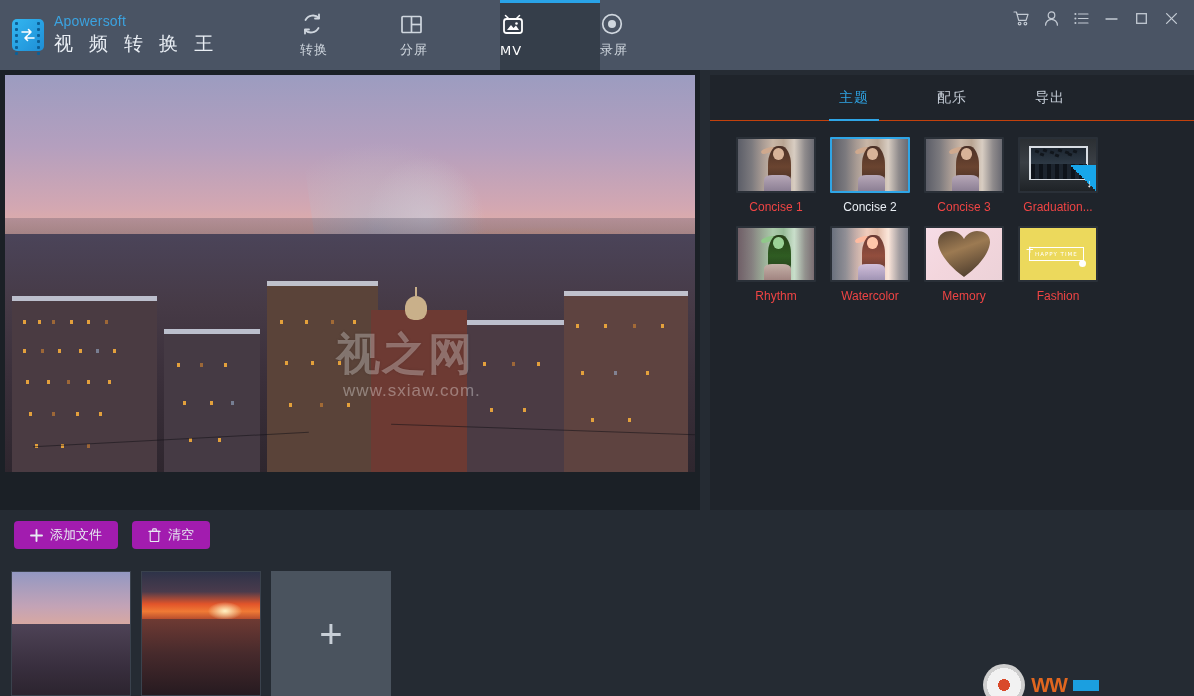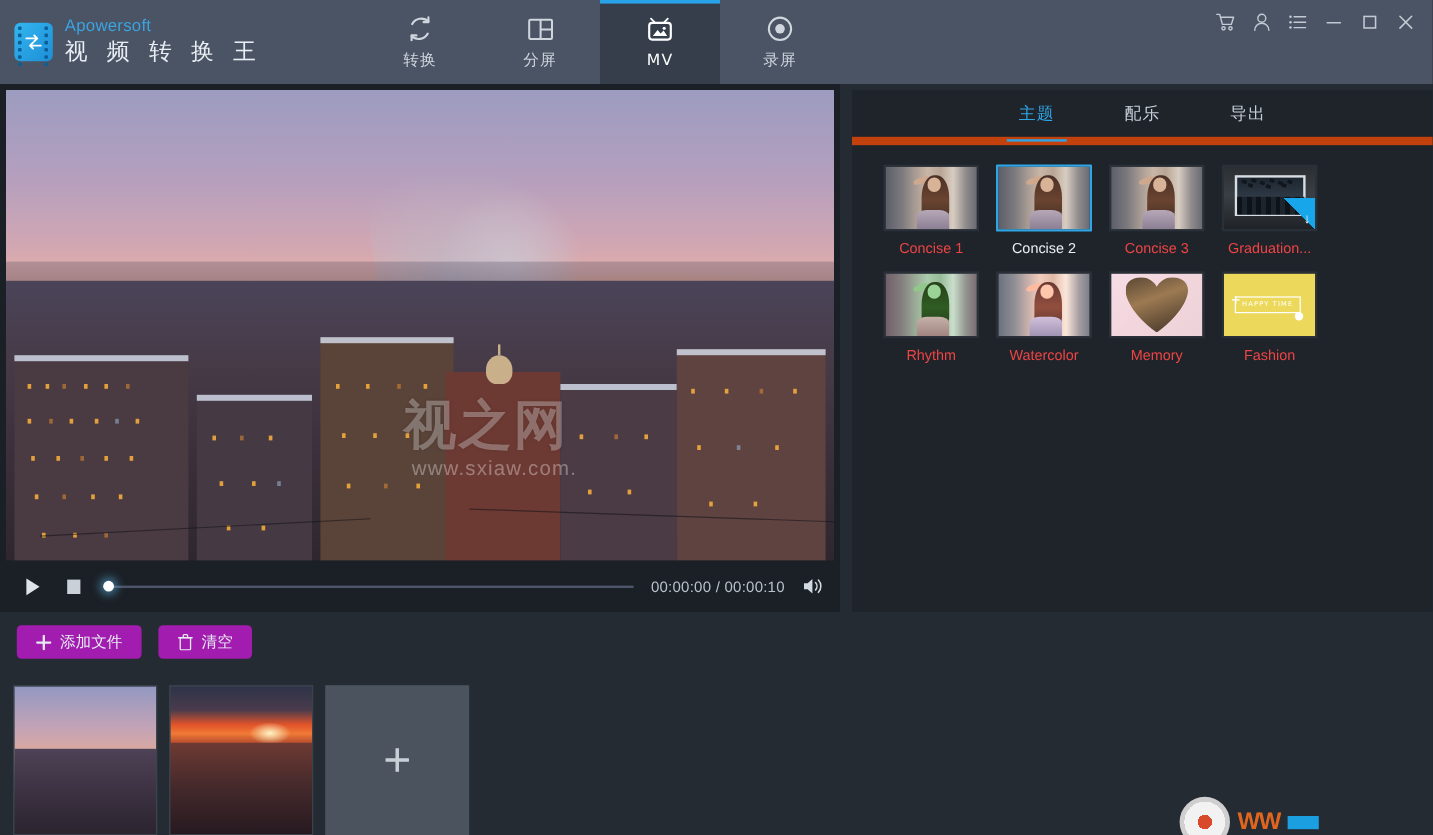--- a/index.html
+++ b/index.html
@@ -39,21 +39,21 @@
   }
   .brand-cn {
     color: #e9eef4; font-size: 19px; letter-spacing: 5px; line-height: 24px;
     margin-top: 2px; font-family: "DejaVu Sans", sans-serif;
   }
 
   
   .nav { position: absolute; left: 300px; top: 0; height: 70px; display: flex; }
   .nav-tab {
     width: 100px; height: 70px; display: flex; flex-direction: column;
-    align-items: center; justify-content: center; gap: 4px;
+    align-items: flex-start; justify-content: center; gap: 4px;
     color: #cfd6de; cursor: pointer; position: relative;
     font-family: "DejaVu Sans", sans-serif;
   }
   .nav-tab .nav-ico { height: 26px; display:flex; align-items:center; justify-content:center; }
   .nav-tab .nav-label { font-size: 13px; letter-spacing: 1px; }
   .nav-tab.active { background: #353e4a; }
   .nav-tab.active::before {
     content: ""; position: absolute; left: 0; right: 0; top: 0; height: 3px; background: #29a3e8;
   }
   .nav-tab.active .nav-label { color: #fff; }
@@ -192,22 +192,22 @@
     background:#4a535e; border:none; display:flex; align-items:center; justify-content:center;
   }
   .plus-big { color:#c8cfd7; font-size:40px; font-weight:300; line-height:1; }
 
   
   .rightpanel {
     position:absolute; left:710px; top:75px; width:484px; height:435px;
     background:#1f242b;
   }
   .rtabs {
-    height:46px; display:flex; align-items:center; justify-content:center; gap:30px;
-    border-bottom:7px solid #c2410c;
+    height:46px; display:flex; align-items:center; justify-content:center; gap:40px;
+    border-bottom:1px solid #c2410c;
   }
   .rtab {
     position:relative; height:46px; display:flex; align-items:center; justify-content:center;
     padding:0 14px; color:#c6ced8; font-size:14px; cursor:pointer;
     font-family:"DejaVu Sans", sans-serif; letter-spacing:1px;
   }
   .rtab.active { color:#2fa5e6; }
   .rtab.active::after {
     content:""; position:absolute; left:4px; right:4px; bottom:0; height:2px; background:#2fa5e6;
   }
@@ -551,42 +551,20 @@
             <div class="win" style="left:52%; top:70%;"></div>
         </div>
         <div class="wire" style="left:4%; top:86%; width:40%; transform:rotate(-3deg);"></div>
         <div class="wire" style="left:56%; top:82%; width:44%; transform:rotate(2deg);"></div>
       </div>
       <div class="preview-wm">视之网</div>
       <div class="preview-wm2">www.sxiaw.com.</div>
     </div>
   </div>
 
-  <div class="playerbar">
-    <div class="pbtn play">
-      <svg width="18" height="18" viewBox="0 0 18 18">
-          <path d="M4 2 L15 9 L4 16 Z" fill="#dfe4ea"></path>
-        </svg>
-    </div>
-    <div class="pbtn stop">
-      <div class="stop-sq"></div>
-    </div>
-    <div class="track-wrap">
-      <div class="track"></div>
-      <div class="knob"></div>
-    </div>
-    <div class="time">00:00:00 / 00:00:10</div>
-    <div class="vol">
-      <svg width="18" height="17" viewBox="0 0 18 17">
-        <path d="M2 6 h3 L9 2.5 v12 L5 11 H2 Z" fill="#d3d9e1"></path>
-        <path d="M11.6 5.4 a4.6 4.6 0 0 1 0 6.2" fill="none" stroke="#d3d9e1" stroke-width="1.3" stroke-linecap="round"></path>
-        <path d="M14 3.4 a7.4 7.4 0 0 1 0 10.2" fill="none" stroke="#d3d9e1" stroke-width="1.3" stroke-linecap="round"></path>
-      </svg>
-    </div>
-  </div>
 
   <div class="actionbar">
     <div class="abtn">
       <span>
         <svg width="13" height="13" viewBox="0 0 13 13">
           <line x1="6.5" y1="1" x2="6.5" y2="12" stroke="#e7ecf2" stroke-width="1.9" stroke-linecap="round"></line>
           <line x1="1" y1="6.5" x2="12" y2="6.5" stroke="#e7ecf2" stroke-width="1.9" stroke-linecap="round"></line>
         </svg>
       </span>
       <span>添加文件</span>

